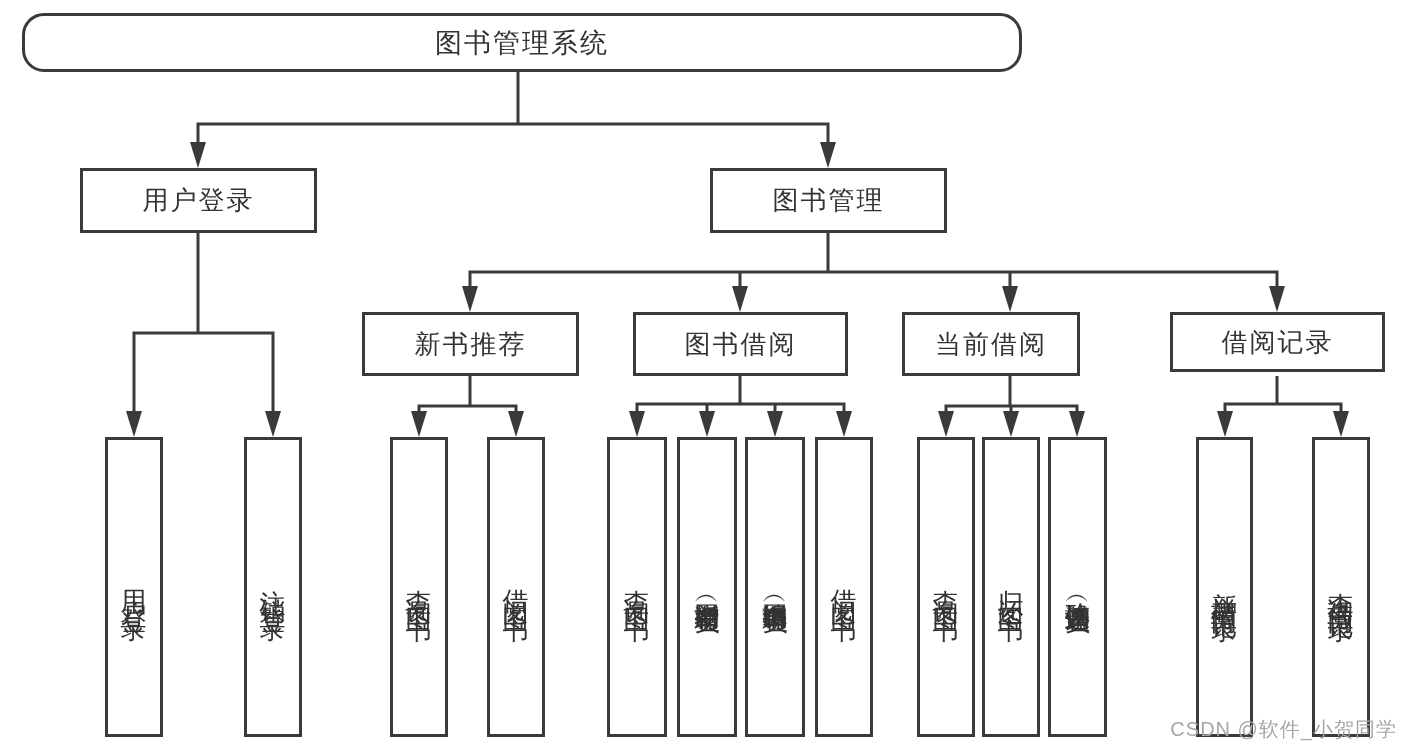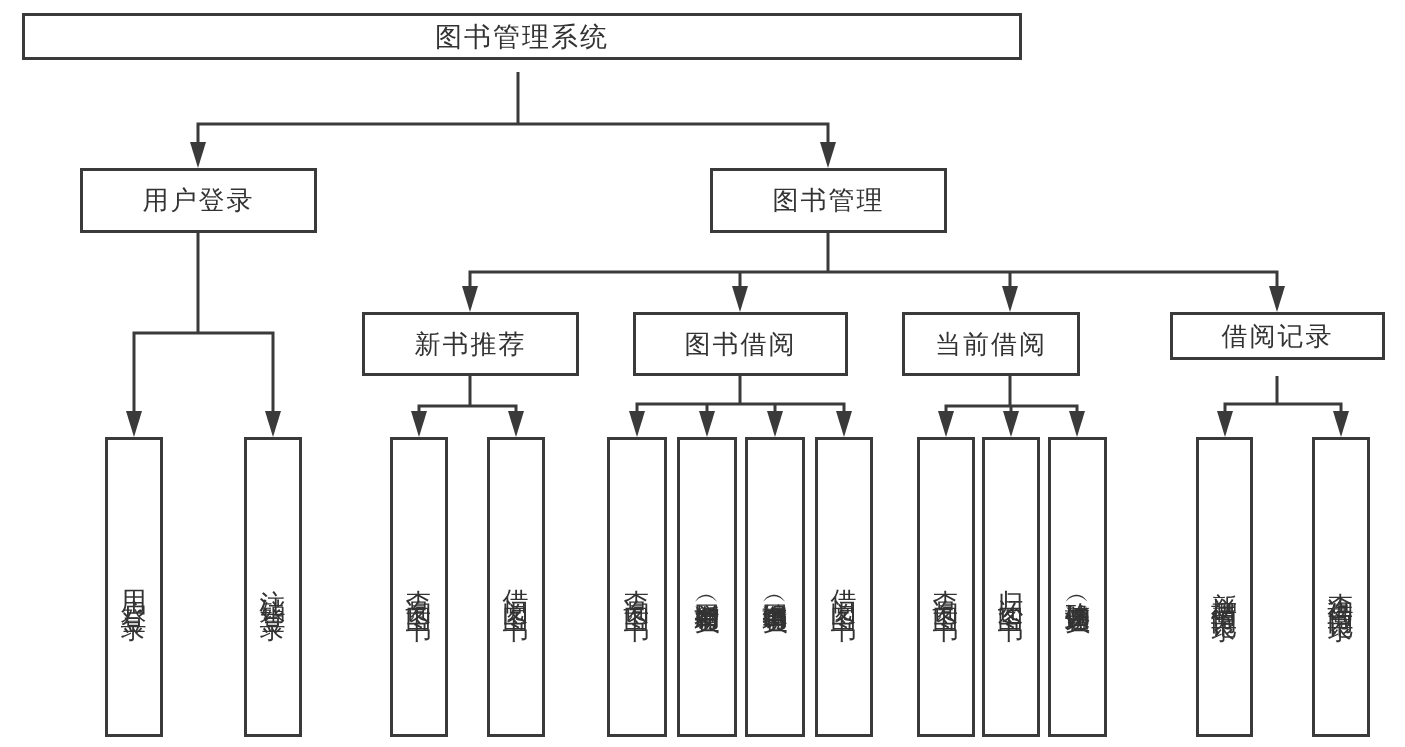--- a/index.html
+++ b/index.html
@@ -109,42 +109,43 @@
     <path class="ln" d="M1010,376 V406 M946,422 V406 H1077 V422 M1011,406 V422"></path>
     <path class="ar" d="M946,437 l-8,-26 h16 z"></path>
     <path class="ar" d="M1011,437 l-8,-26 h16 z"></path>
     <path class="ar" d="M1077,437 l-8,-26 h16 z"></path>
 
     <path class="ln" d="M1277,376 V404 M1225,422 V404 H1341 V422"></path>
     <path class="ar" d="M1225,437 l-8,-26 h16 z"></path>
     <path class="ar" d="M1341,437 l-8,-26 h16 z"></path>
   </svg>
 
-  <div class="box h-box root-box" style="left:22px; top:13px; width:1000px; height:47px;">图书管理系统</div>
+  <div class="box h-box root-box" style="left:22px; top:13px; width:1000px; height:59px;border-radius:22px;">图书管理系统</div>
 
   <div class="box h-box" style="left:80px; top:168px; width:237px; height:65px;">用户登录</div>
   <div class="box h-box" style="left:710px; top:168px; width:237px; height:65px;text-align:center;">图书管理</div>
 
   <div class="box h-box" style="left:633px; top:312px; width:215px; height:64px;">图书借阅</div>
   <div class="box h-box" style="left:362px; top:312px; width:217px; height:64px;">新书推荐</div>
   <div class="box h-box" style="left:902px; top:312px; width:178px; height:64px;">当前借阅</div>
-  <div class="box h-box" style="left:1170px; top:312px; width:215px; height:48px;">借阅记录</div>
+  <div class="box h-box" style="left:1170px; top:312px; width:215px; height:60px;">借阅记录</div>
 
   <div class="box v-box" style="left:105px; top:437px; width:58px; height:300px;">用户登录</div>
   <div class="box v-box" style="left:244px; top:437px; width:58px; height:300px;">注销登录</div>
 
   <div class="box v-box" style="left:390px; top:437px; width:58px; height:300px;">查询图书</div>
   <div class="box v-box" style="left:487px; top:437px; width:58px; height:300px;">借阅图书</div>
 
   <div class="box v-box" style="left:607px; top:437px; width:60px; height:300px;">查询图书</div>
   <div class="box v-box dense" style="left:677px; top:437px; width:60px; height:300px;">新增图书（管理员）</div>
   <div class="box v-box dense" style="left:745px; top:437px; width:60px; height:300px;">编辑图书（管理员）</div>
   <div class="box v-box" style="left:815px; top:437px; width:58px; height:300px;">借阅图书</div>
 
   <div class="box v-box" style="left:917px; top:437px; width:58px; height:300px;">查询图书</div>
   <div class="box v-box" style="left:982px; top:437px; width:58px; height:300px;">归还图书</div>
   <div class="box v-box dense" style="left:1048px; top:437px; width:59px; height:300px;">确认归还（管理员）</div>
 
   <div class="box v-box six" style="left:1196px; top:437px; width:57px; height:300px;">新增借阅记录</div>
   <div class="box v-box six" style="left:1312px; top:437px; width:58px; height:300px;">查询借阅记录</div>
 
+  <div class="watermark">CSDN @软件_小贺同学</div>
 
 </div>
 
 </body></html>

